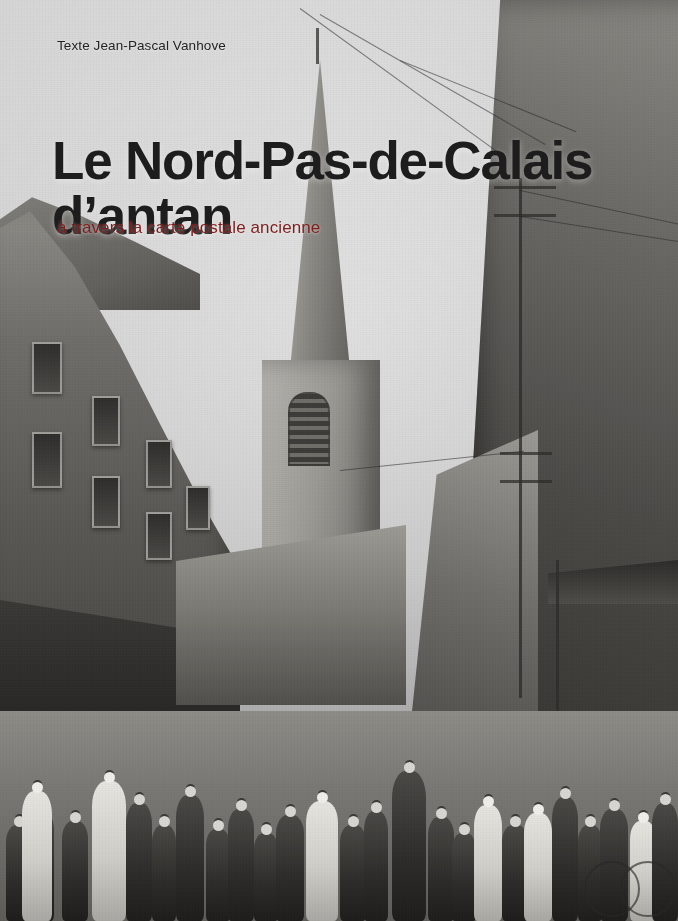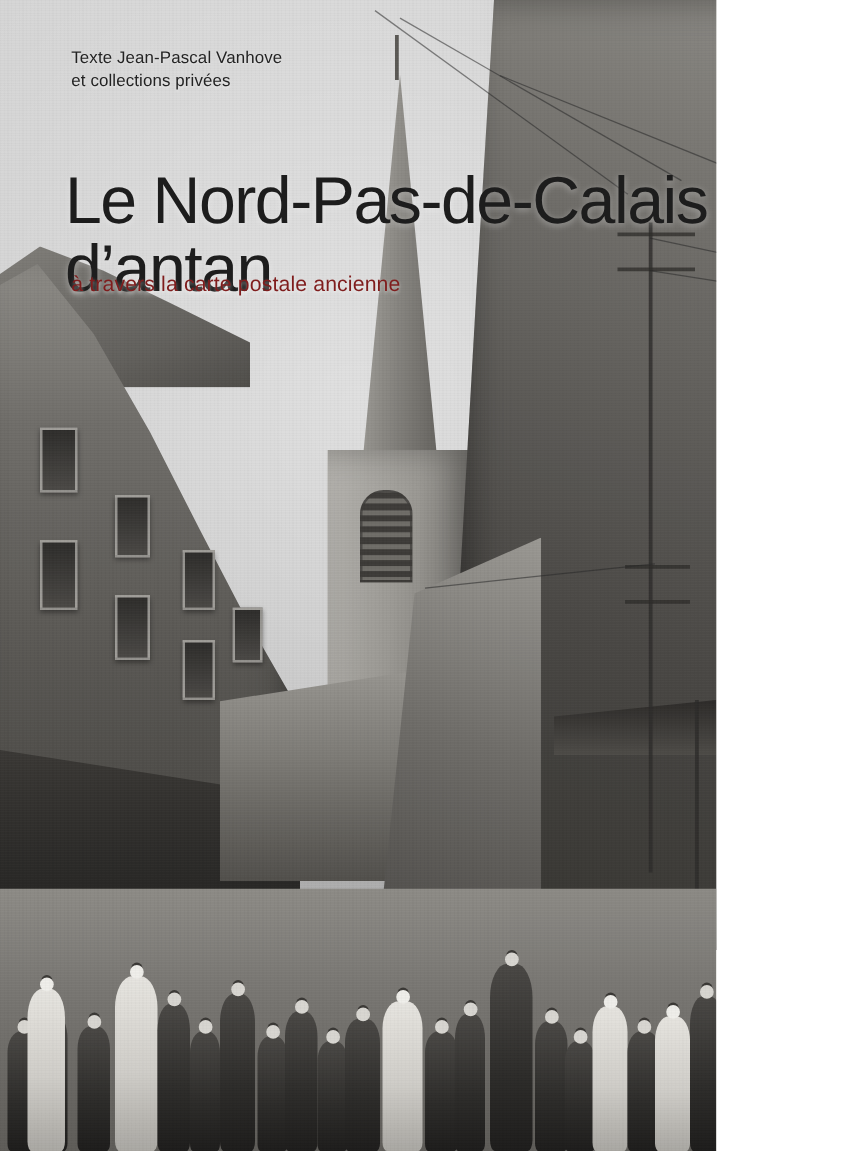--- a/index.html
+++ b/index.html
@@ -5,21 +5,21 @@
   html, body {
     margin: 0;
     padding: 0;
     background: #ffffff;
   }
   body {
     font-family: "Liberation Sans", sans-serif;
   }
   .cover {
     position: relative;
-    width: 573px;
+    width: 678px;
     height: 921px;
     overflow: hidden;
     background: #cfcdc8;
   }
 
   
   .photo {
     position: absolute;
     inset: 0;
     background:
@@ -239,21 +239,21 @@
     line-height: 19px;
     letter-spacing: .1px;
     text-shadow: 0 1px 2px rgba(255,255,255,.45);
   }
   .title {
     position: absolute;
     left: 52px;
     top: 97px;
     color: #1d1d1d;
     font-size: 53px;
-    font-weight: normal;
+    font-weight: bold;
     line-height: 55px;
     letter-spacing: -1.2px;
     text-shadow: 0 2px 6px rgba(255,255,255,.35);
   }
   .title .line2 { display: block; }
   .subtitle {
     position: absolute;
     left: 57px;
     top: 218px;
     color: #7f1d1d;
@@ -336,21 +336,20 @@
     <div class="figure light" style="left:630px; width:26px; height:100px;"></div>
     <div class="figure" style="left:652px; width:26px; height:118px;"></div>
     <div class="bike" style="left:584px;"></div>
     <div class="bike" style="left:620px;"></div>
   </div>
 
   <div class="grain"></div>
 
   <div class="credits">
     <div>Texte Jean-Pascal Vanhove</div>
-    <div>et collections privées</div>
   </div>
 
   <h1 class="title">
     <span>Le Nord-Pas-de-Calais</span>
     <span class="line2">d’antan</span>
   </h1>
 
   <div class="subtitle">à travers la carte postale ancienne</div>
 
 </div>

